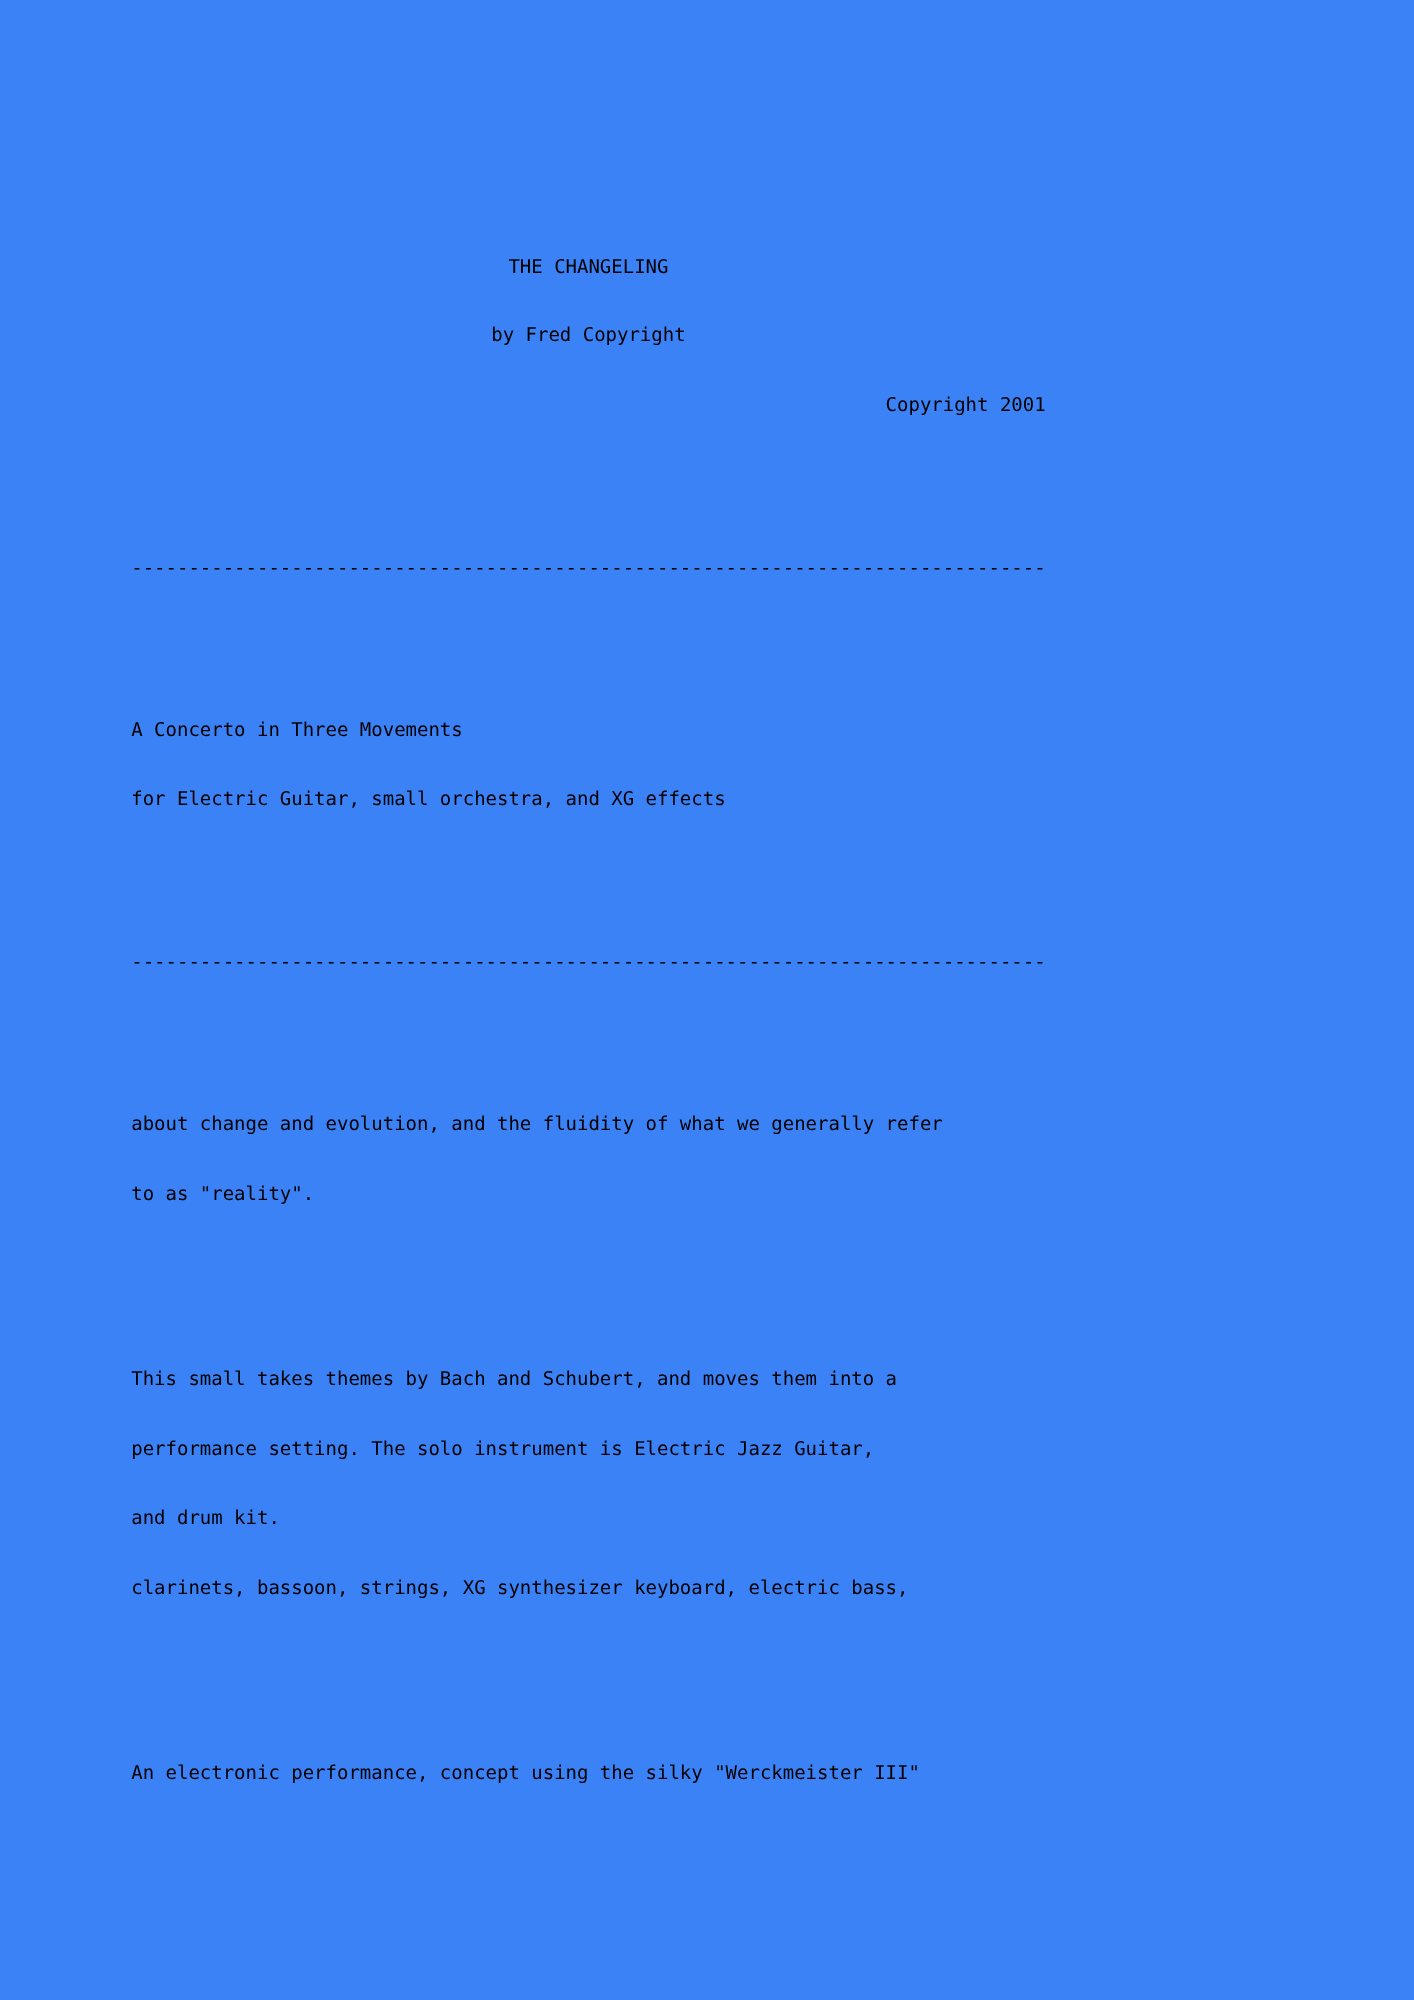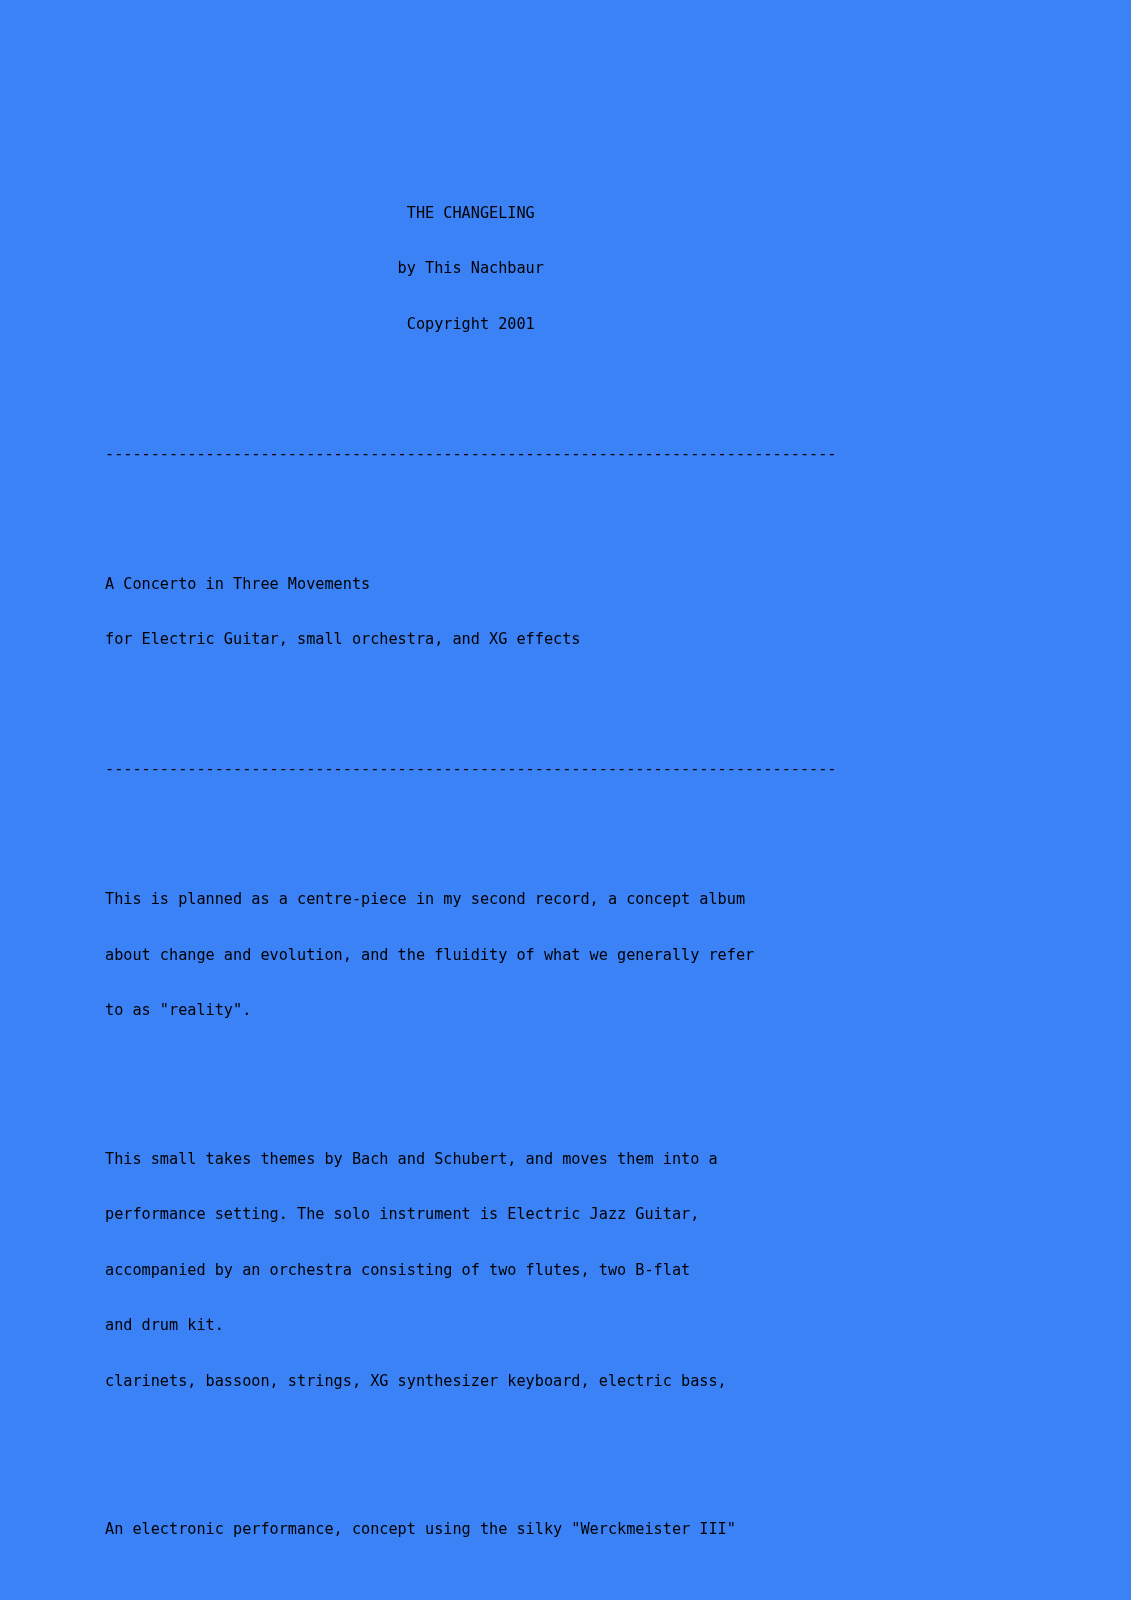--- a/index.html
+++ b/index.html
@@ -48,43 +48,41 @@
     letter-spacing: 0px;
   }
 </style>
 </head>
 <body>
 
 <div id="page">
   <div id="text-body">
 
     <span class="line" style="display: block; width: 731.5px; text-align: center;">THE CHANGELING</span>
-    <span class="line" style="display: block; width: 731.5px; text-align: center;">by This Nachbaur</span>
-    <span class="line" style="display: block; width: 731.5px; text-align: center;">Copyright 2001</span>
+    <span class="line" style="display: block; width: 731.5px; text-align: center;">by Fred Copyright</span>
+    <span class="line" style="display: block; width: 731.5px; text-align: right;">Copyright 2001</span>
 
     <span class="blank"></span>
     <span class="rule">--------------------------------------------------------------------------------</span>
     <span class="blank"></span>
 
     <span class="line">A Concerto in Three Movements</span>
     <span class="line">for Electric Guitar, small orchestra, and XG effects</span>
 
     <span class="blank"></span>
     <span class="rule">--------------------------------------------------------------------------------</span>
     <span class="blank"></span>
 
-    <span class="line">This is planned as a centre-piece in my second record, a concept album</span>
     <span class="line">about change and evolution, and the fluidity of what we generally refer</span>
     <span class="line">to as "reality".</span>
 
     <span class="blank"></span>
 
     <span class="line">This small takes themes by Bach and Schubert, and moves them into a</span>
     <span class="line">performance setting. The solo instrument is Electric Jazz Guitar,</span>
-    <span class="line">accompanied by an orchestra consisting of two flutes, two B-flat</span>
     <span class="line">and drum kit.</span>
     <span class="line">clarinets, bassoon, strings, XG synthesizer keyboard, electric bass,</span>
 
     <span class="blank"></span>
 
     <span class="line">An electronic performance, concept using the silky "Werckmeister III"</span>
 
     
 
     

